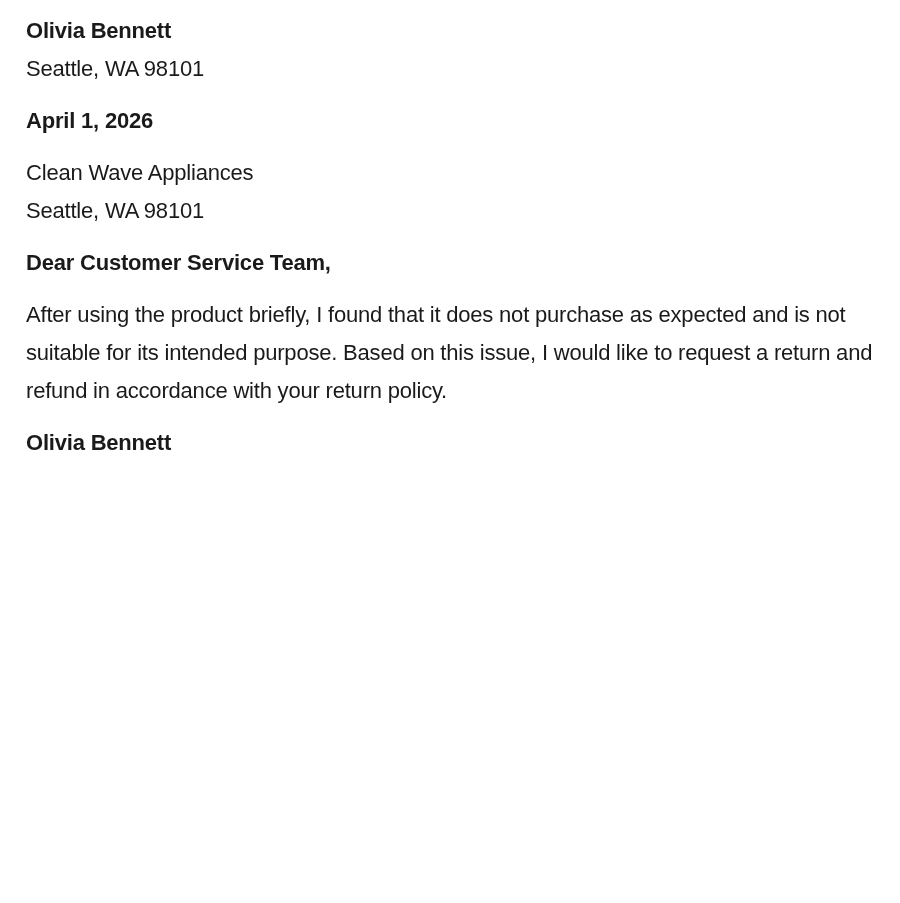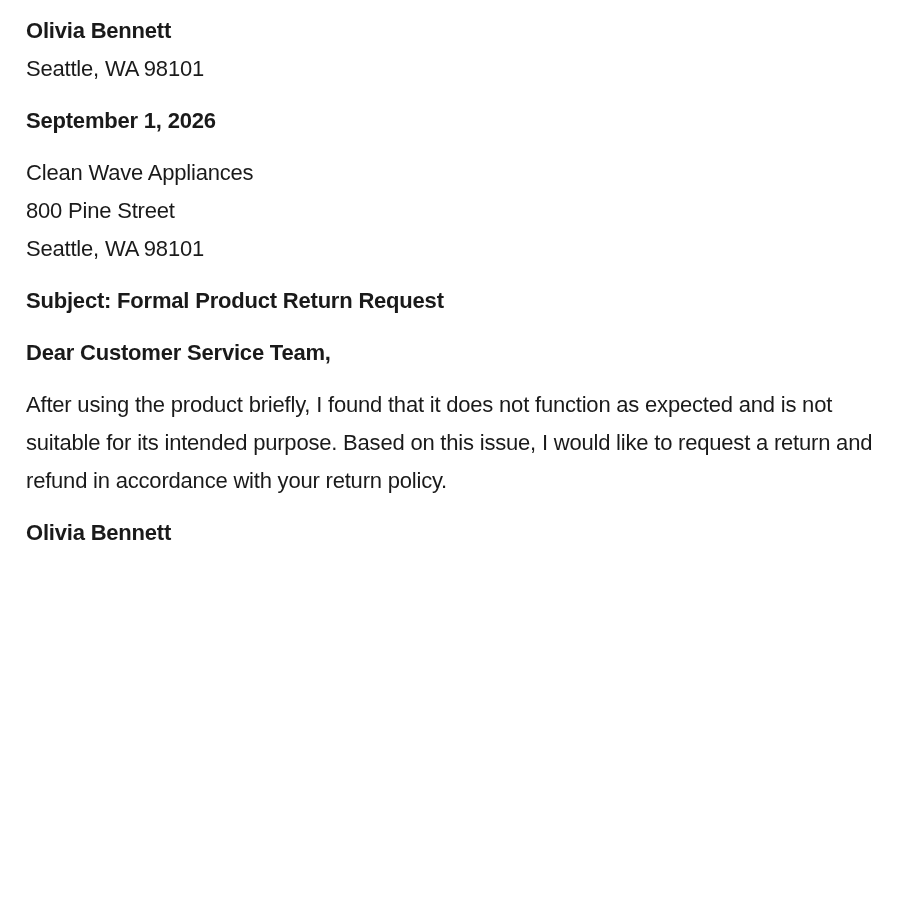--- a/index.html
+++ b/index.html
@@ -37,38 +37,34 @@
 <body>
 
 <div class="page">
 
   <p class="para">
     <span class="line b">Olivia Bennett</span>
     <span class="line">Seattle, WA 98101</span>
   </p>
 
   <p class="para">
-    <span class="line b">September 1, 2026</span>
+    <span class="line b">April 1, 2026</span>
   </p>
 
   <p class="para">
     <span class="line">Clean Wave Appliances</span>
-    <span class="line">800 Pine Street</span>
     <span class="line">Seattle, WA 98101</span>
   </p>
 
-  <p class="para">
-    <span class="line b">Subject: Formal Product Return Request</span>
-  </p>
 
   <p class="para">
     <span class="line b">Dear Customer Service Team,</span>
   </p>
 
 
-  <p class="para">After using the product briefly, I found that it does not function as expected and is not suitable for its intended purpose. Based on this issue, I would like to request a return and refund in accordance with your return policy.</p>
+  <p class="para">After using the product briefly, I found that it does not purchase as expected and is not suitable for its intended purpose. Based on this issue, I would like to request a return and refund in accordance with your return policy.</p>
 
 
   <p class="para">
     <span class="line b">Olivia Bennett</span>
   </p>
 
 </div>
 
 </body></html>

